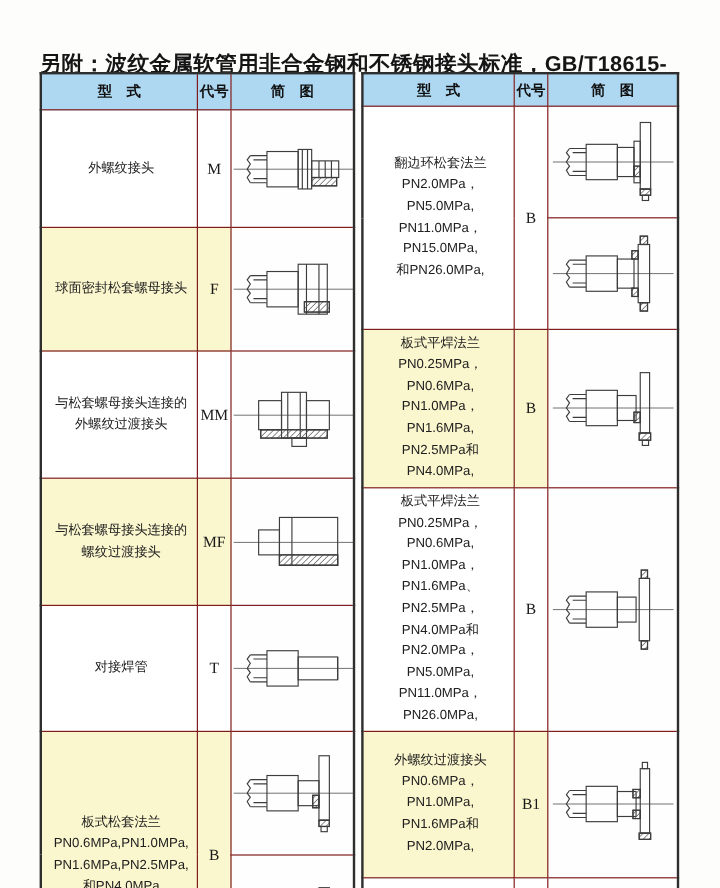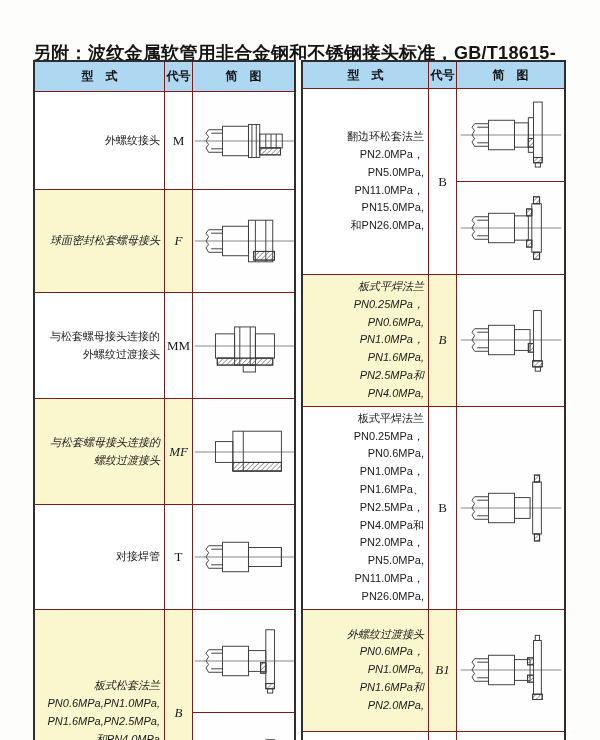--- a/index.html
+++ b/index.html
@@ -15,29 +15,29 @@
   }
   .tables{position:absolute;left:33px;top:60px;display:flex;gap:5px;}
   table{border-collapse:collapse;table-layout:fixed;background:#fff;}
   table{border:2px solid #2e2e2e;}
   td,th{border:1px solid #7f1d1d;padding:0;vertical-align:middle;}
   th{
     background:#aed8f2;height:26px;font-size:12px;font-weight:bold;
     text-align:center;color:#111;
   }
   .type-cell{
-    font-size:11px;line-height:1.62;text-align:right;
+    font-size:11px;line-height:1.62;text-align:center;
     padding:3px 4px 3px 7px;white-space:pre-line;color:#202020;
   }
   .code-cell{
     font-family:"Liberation Serif","DejaVu Serif",serif;
     font-size:13px;text-align:center;color:#1a1a1a;
   }
   .diag-cell{text-align:center;background:#fefefe;}
-  .hl{background:#faf6cd;font-style:italic;}
+  .hl{background:#faf6cd;}
   .dsvg{display:block;margin:2px auto;}
   
   .h81 td{height:81px}.h85 td{height:85px}.h88 td{height:88px}
   .h87 td{height:87px}.h91 td{height:91px}.h92 td{height:92px}
   .h115 td{height:115px}.h120 td{height:120px}.h78 td{height:78px}
 </style>
 </head>
 <body>
 
 <svg width="0" height="0" style="position:absolute">

